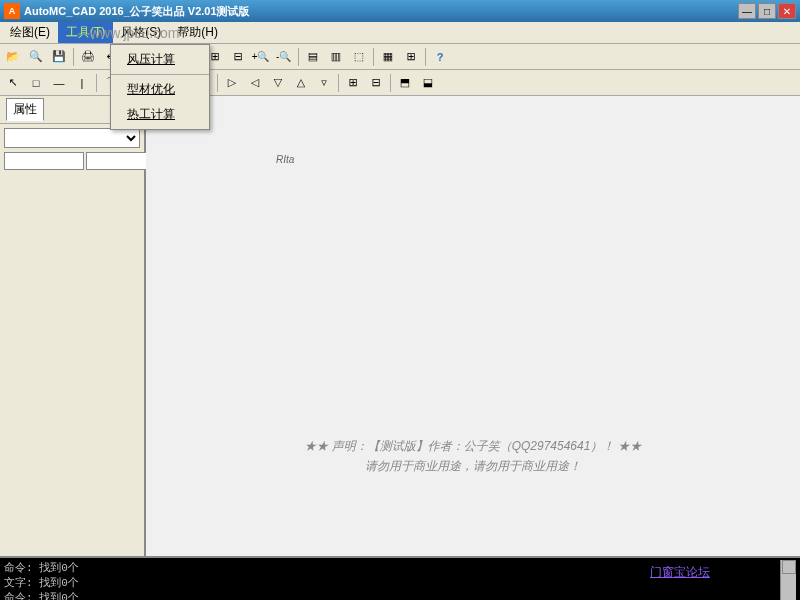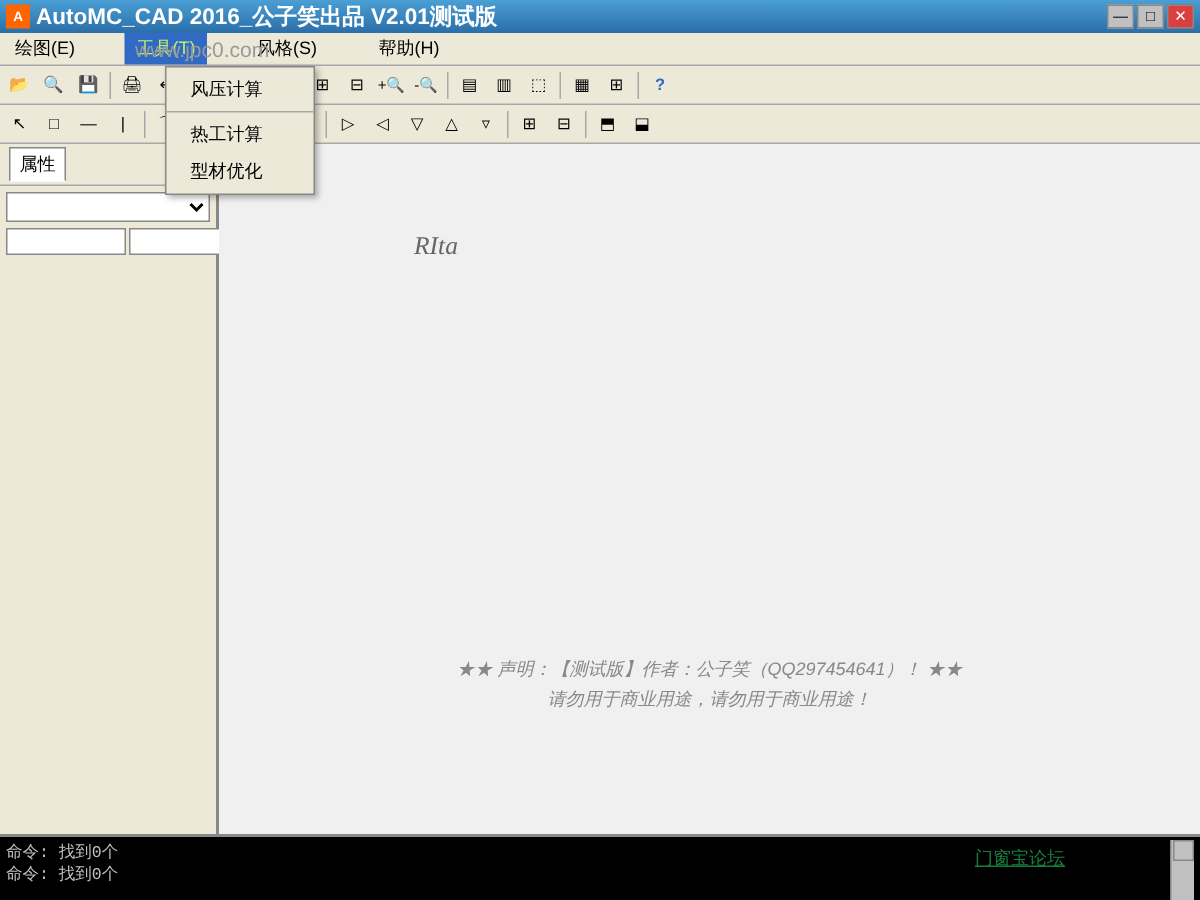--- a/index.html
+++ b/index.html
@@ -33,21 +33,21 @@
       height: 16px;
       background: #ff6600;
       display: flex;
       align-items: center;
       justify-content: center;
       font-size: 9px;
       color: white;
       font-weight: bold;
     }
     #title-text {
-      font-size: 15px;
+      font-size: 11px;
       color: white;
       font-weight: bold;
     }
     #title-buttons {
       display: flex;
       gap: 2px;
     }
     .title-btn {
       width: 18px;
       height: 16px;
@@ -67,21 +67,20 @@
 
     
     #menu-bar {
       background: #ece9d8;
       height: 22px;
       display: flex;
       align-items: flex-end;
       border-bottom: 1px solid #a8a8a8;
       padding: 0 2px;
       position: relative;
-      gap: 25px;
     }
     .menu-item {
       padding: 2px 8px;
       cursor: pointer;
       font-size: 12px;
       height: 100%;
       display: flex;
       align-items: center;
     }
     .menu-item:hover, .menu-item.active {
@@ -101,20 +100,21 @@
     #dropdown-menu {
       position: absolute;
       top: 22px;
       left: 110px;
       background: #ece9d8;
       border: 1px solid #888;
       box-shadow: 2px 2px 4px rgba(0,0,0,0.3);
       z-index: 100;
       min-width: 100px;
       padding: 2px 0;
+      text-decoration: underline;
     }
     .dropdown-item {
       padding: 4px 16px;
       cursor: pointer;
       font-size: 12px;
       white-space: nowrap;
     }
     .dropdown-separator {
       height: 1px;
       background: #a8a8a8;
@@ -215,24 +215,23 @@
     #canvas-area {
       flex: 1;
       background: #f0f0f0;
       position: relative;
       overflow: hidden;
     }
     #rita-text {
       position: absolute;
       top: 58px;
       left: 130px;
-      font-size: 17px;
+      font-size: 10px;
       color: #666;
       font-style: italic;
-      font-family: Liberation Serif, serif;
     }
     #disclaimer {
       position: absolute;
       bottom: 80px;
       left: 0;
       right: 0;
       text-align: center;
       font-size: 12px;
       color: #888;
       line-height: 20px;
@@ -263,21 +262,21 @@
       flex-direction: column;
     }
     #cmd-right {
       width: 200px;
       display: flex;
       align-items: flex-start;
       justify-content: center;
       padding-top: 4px;
     }
     #forum-link {
-      color: #15803d;
+      color: #8b5cf6;
       font-size: 12px;
       text-decoration: underline;
       cursor: pointer;
     }
     #cmd-scrollbar {
       width: 16px;
       background: #c0c0c0;
       border-left: 1px solid #888;
       display: flex;
       flex-direction: column;
@@ -313,22 +312,22 @@
 <div id="menu-bar">
   <div class="menu-item">绘图(E)</div>
   <div class="menu-item active">工具(T)</div>
   <div class="menu-item">风格(S)</div>
   <div class="menu-item">帮助(H)</div>
   <span id="watermark">www.jpc0.com</span>
 
   <div id="dropdown-menu">
     <div class="dropdown-item">风压计算</div>
     <div class="dropdown-separator"></div>
+    <div class="dropdown-item">型材优化</div>
     <div class="dropdown-item">热工计算</div>
-    <div class="dropdown-item">型材优化</div>
   </div>
 </div>
 
 <div class="toolbar-row" id="toolbar1">
   <div class="tb-btn">📂</div>
   <div class="tb-btn">🔍</div>
   <div class="tb-btn">💾</div>
   <div class="tb-separator"></div>
   <div class="tb-btn">🖨</div>
   <div class="tb-btn">↩</div>
@@ -403,20 +402,21 @@
       <div>请勿用于商业用途，请勿用于商业用途！</div>
     </div>
   </div>
 
 </div>
 
 <div id="command-area">
   <div id="command-output">
     <div id="cmd-left">
       <div>命令: 找到0个</div>
+      <div>文字: 找到0个</div>
       <div>命令: 找到0个</div>
 
     </div>
     <div id="cmd-right">
       <span id="forum-link">门窗宝论坛</span>
     </div>
     <div id="cmd-scrollbar">
       <div class="cmd-scroll-btn">▲</div>
       <div style="flex:1; background:#444;"></div>
 

